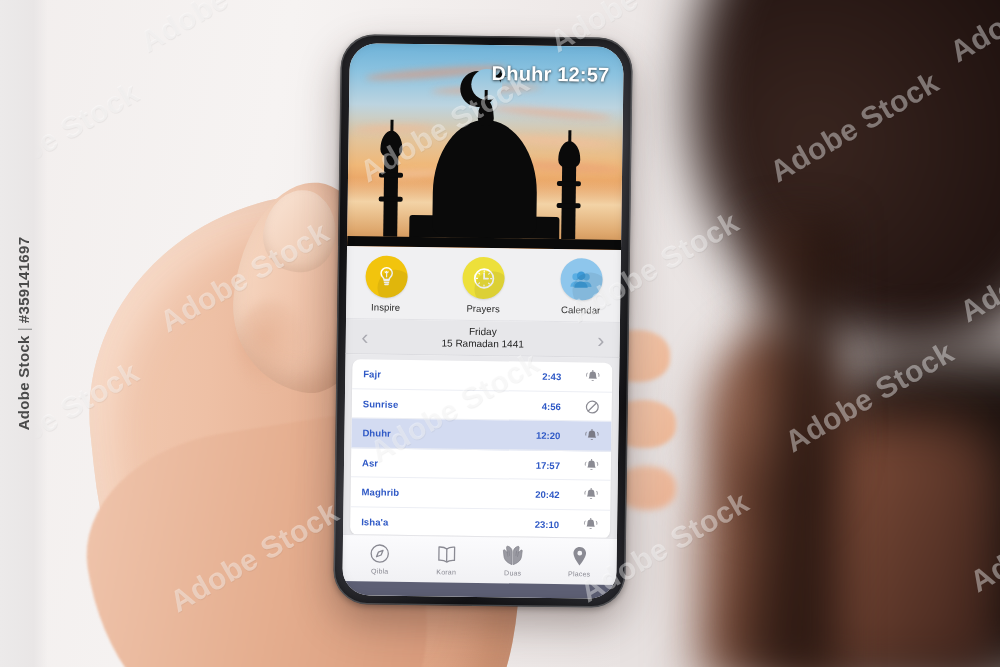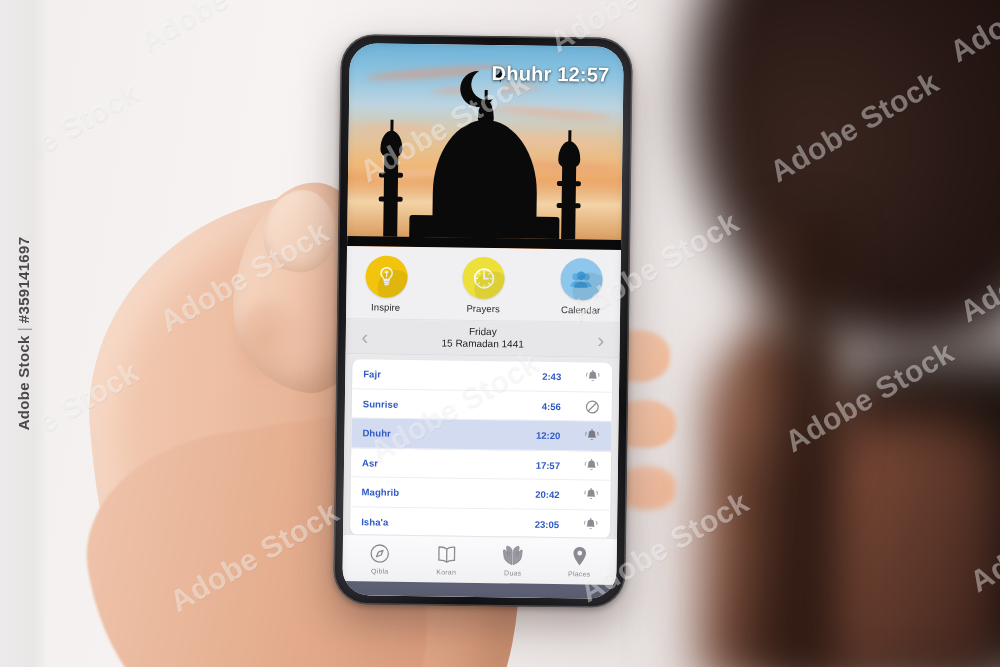--- a/index.html
+++ b/index.html
@@ -502,21 +502,21 @@
                 <g stroke="#8b8b93" stroke-width="1.3" fill="none" stroke-linecap="round">
                   <path d="M4.1 6.6C3.2 7.8 3 9.4 3.3 10.8"></path>
                   <path d="M19.9 6.6c.9 1.2 1.1 2.8.8 4.2"></path>
                 </g>
               </svg>
             </div>
           </div>
 
           <div class="row">
             <div class="row-name">Isha'a</div>
-            <div class="row-time">23:05</div>
+            <div class="row-time">23:10</div>
             <div class="row-icon">
               <svg width="17" height="17" viewBox="0 0 24 24">
                 <path d="M12 4.2a4.6 4.6 0 0 0-4.6 4.6c0 4.2-1.4 5.4-1.4 5.4h12s-1.4-1.2-1.4-5.4A4.6 4.6 0 0 0 12 4.2z" fill="#8b8b93"></path>
                 <rect x="11.1" y="2.2" width="1.8" height="2.4" rx=".9" fill="#8b8b93"></rect>
                 <path d="M10.2 16.1a1.9 1.9 0 0 0 3.6 0z" fill="#8b8b93"></path>
                 <g stroke="#8b8b93" stroke-width="1.3" fill="none" stroke-linecap="round">
                   <path d="M4.1 6.6C3.2 7.8 3 9.4 3.3 10.8"></path>
                   <path d="M19.9 6.6c.9 1.2 1.1 2.8.8 4.2"></path>
                 </g>
               </svg>

